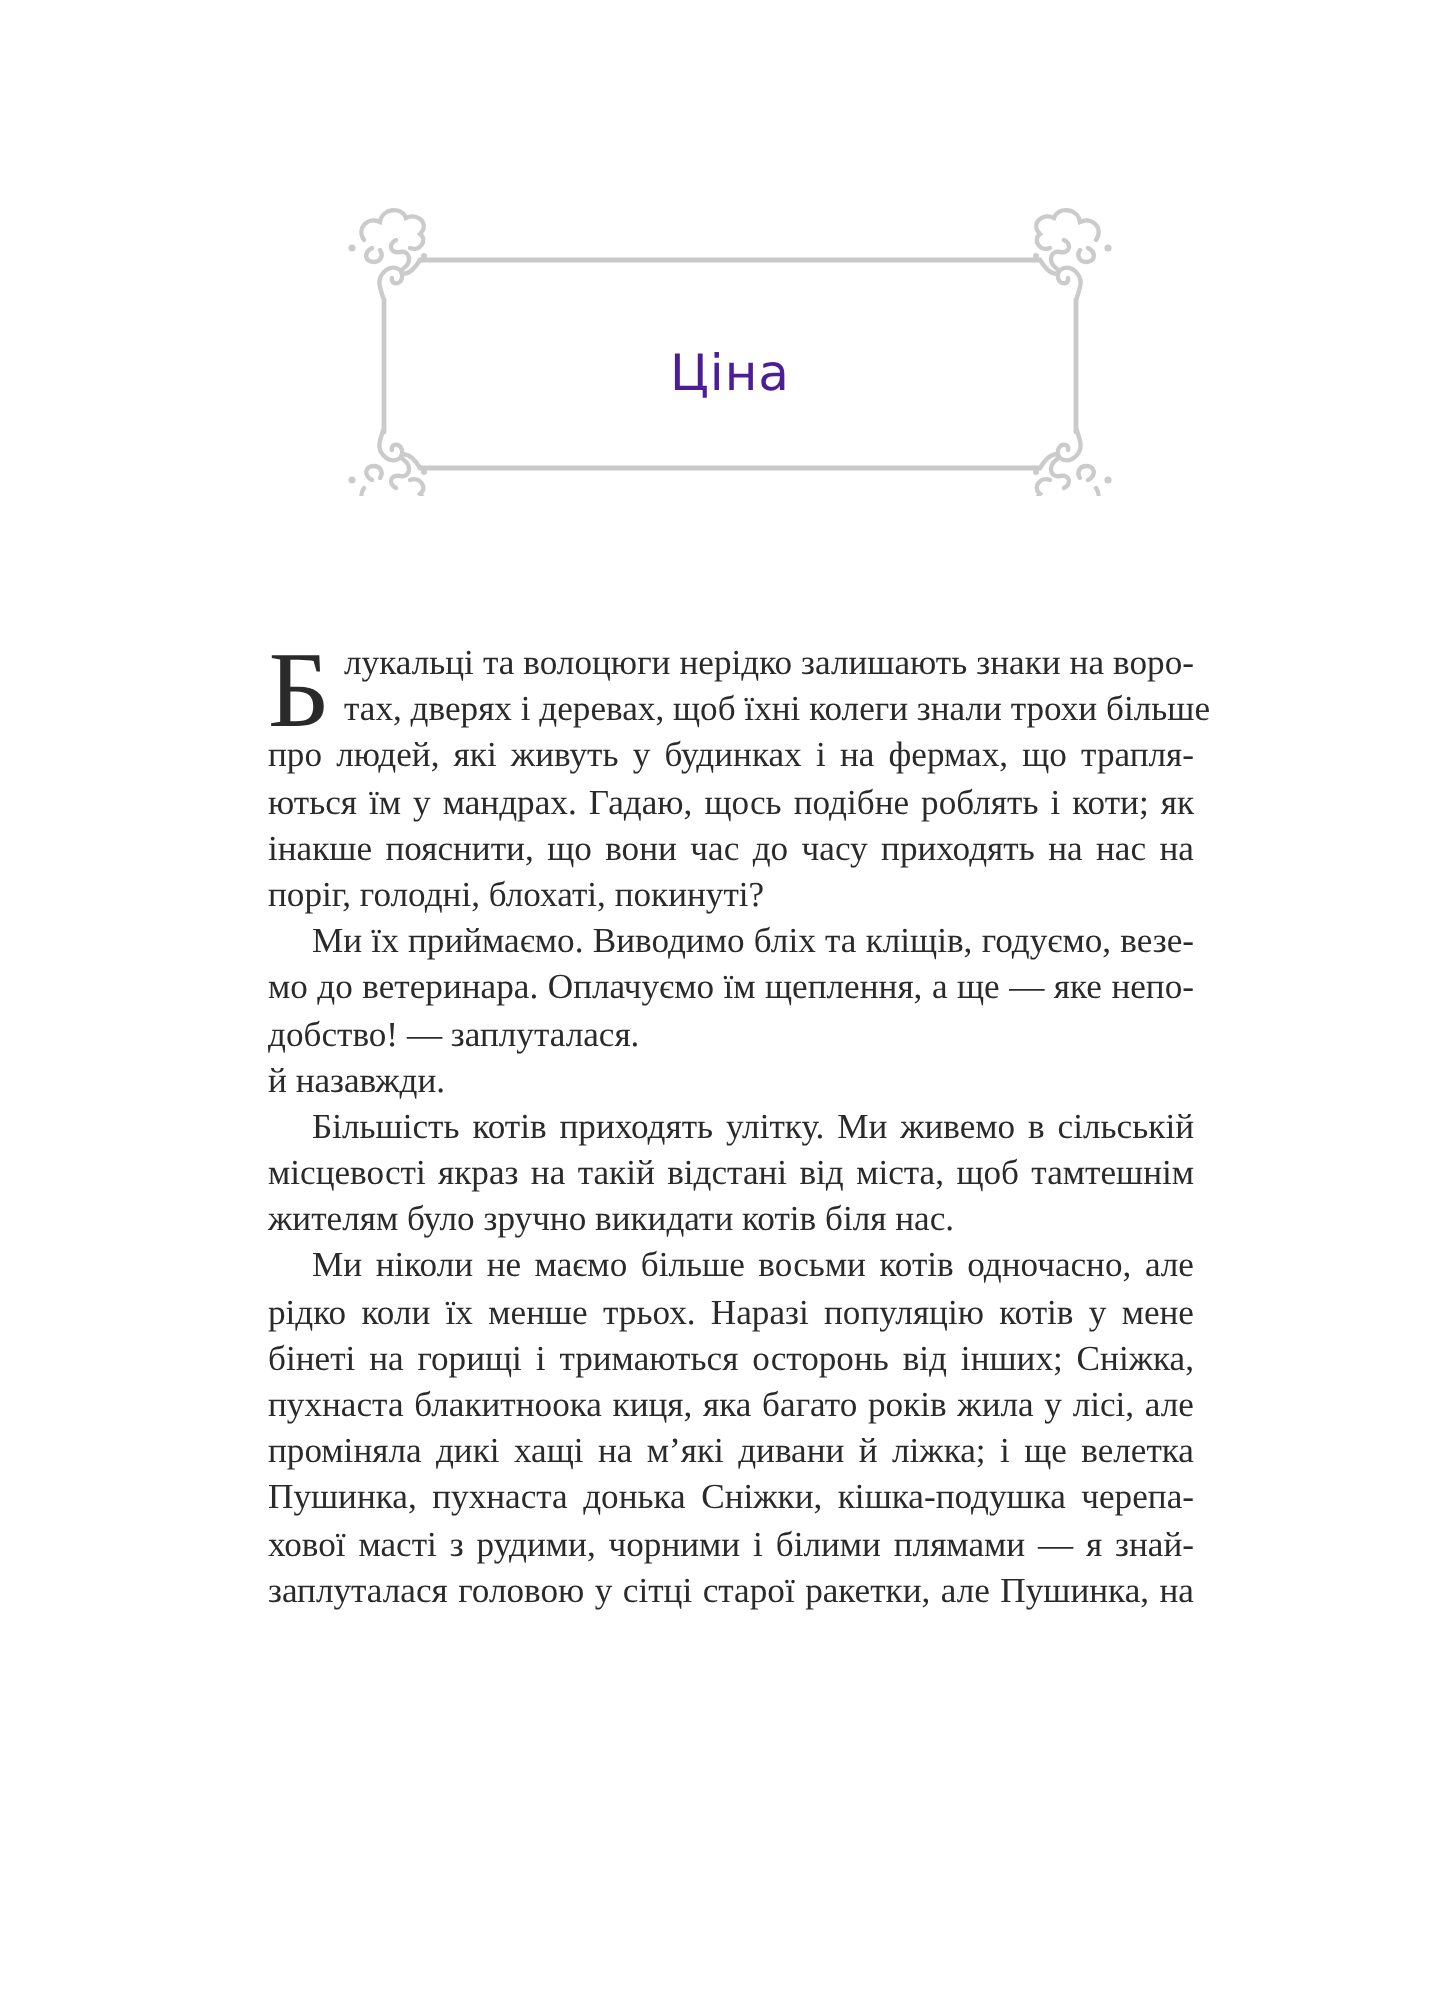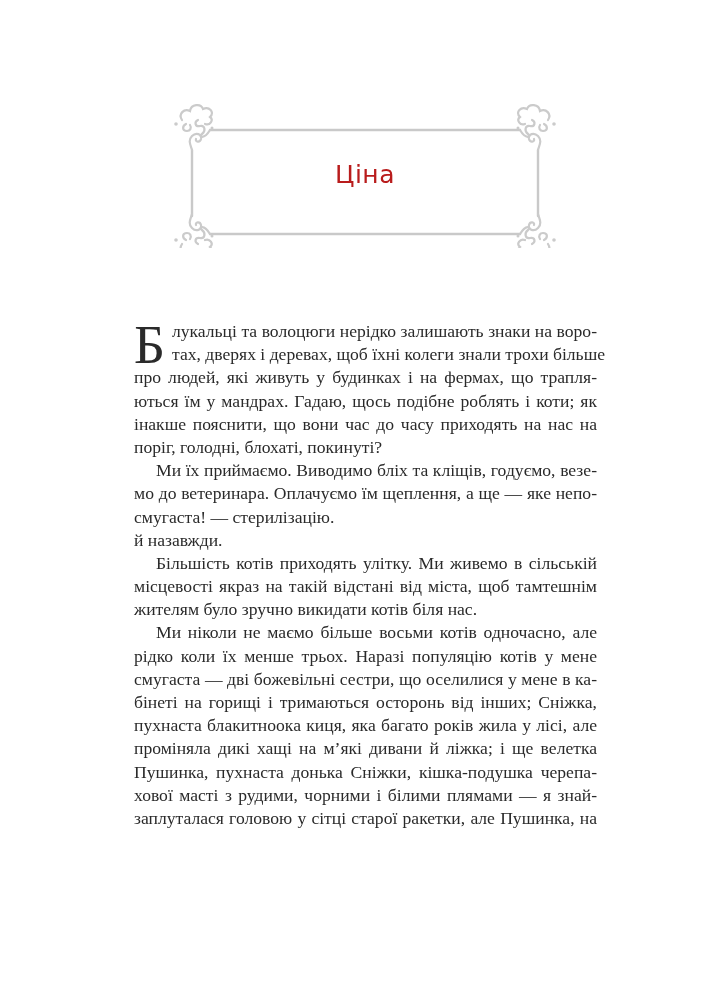--- a/index.html
+++ b/index.html
@@ -31,23 +31,23 @@
   }
   .chapter-title {
     position: absolute;
     left: 0;
     right: 0;
     top: 62px;
     text-align: center;
     font-family: "DejaVu Sans", "Liberation Sans", sans-serif;
     font-size: 25px;
     font-weight: normal;
-    color: #b91c1c;
+    color: #4c1d95;
     letter-spacing: 0.5px;
-    margin: 0;
+    margin: 12px;
   }
   .text-body {
     position: absolute;
     left: 134px;
     top: 320px;
     width: 463px;
     font-family: "Liberation Serif", "DejaVu Serif", serif;
     font-size: 17.6px;
     line-height: 23.2px;
     color: #2a2a2a;
@@ -110,28 +110,27 @@
   <span class="drop-cap">Б</span>
   <div id="lines">
       <span class="line drop-indent">лукальці та волоцюги нерідко залишають знаки на воро-</span>
       <span class="line drop-indent">тах, дверях і деревах, щоб їхні колеги знали трохи більше</span>
       <span class="line">про людей, які живуть у будинках і на фермах, що трапля-</span>
       <span class="line">ються їм у мандрах. Гадаю, щось подібне роблять і коти; як</span>
       <span class="line">інакше пояснити, що вони час до часу приходять на нас на</span>
       <span class="line last">поріг, голодні, блохаті, покинуті?</span>
       <span class="line indent">Ми їх приймаємо. Виводимо бліх та кліщів, годуємо, везе-</span>
       <span class="line">мо до ветеринара. Оплачуємо їм щеплення, а ще — яке непо-</span>
-      <span class="line last">смугаста! — стерилізацію.</span>
+      <span class="line last">добство! — заплуталася.</span>
       <span class="line last">й назавжди.</span>
       <span class="line indent">Більшість котів приходять улітку. Ми живемо в сільській</span>
       <span class="line">місцевості якраз на такій відстані від міста, щоб тамтешнім</span>
       <span class="line last">жителям було зручно викидати котів біля нас.</span>
       <span class="line indent">Ми ніколи не маємо більше восьми котів одночасно, але</span>
       <span class="line">рідко коли їх менше трьох. Наразі популяцію котів у мене</span>
-      <span class="line">смугаста — дві божевільні сестри, що оселилися у мене в ка-</span>
       <span class="line">бінеті на горищі і тримаються осторонь від інших; Сніжка,</span>
       <span class="line">пухнаста блакитноока киця, яка багато років жила у лісі, але</span>
       <span class="line">проміняла дикі хащі на м’які дивани й ліжка; і ще велетка</span>
       <span class="line">Пушинка, пухнаста донька Сніжки, кішка-подушка черепа-</span>
       <span class="line">хової масті з рудими, чорними і білими плямами — я знай-</span>
       <span class="line">заплуталася головою у сітці старої ракетки, але Пушинка, на</span>
     </div>
 </div>
 
 </body></html>

